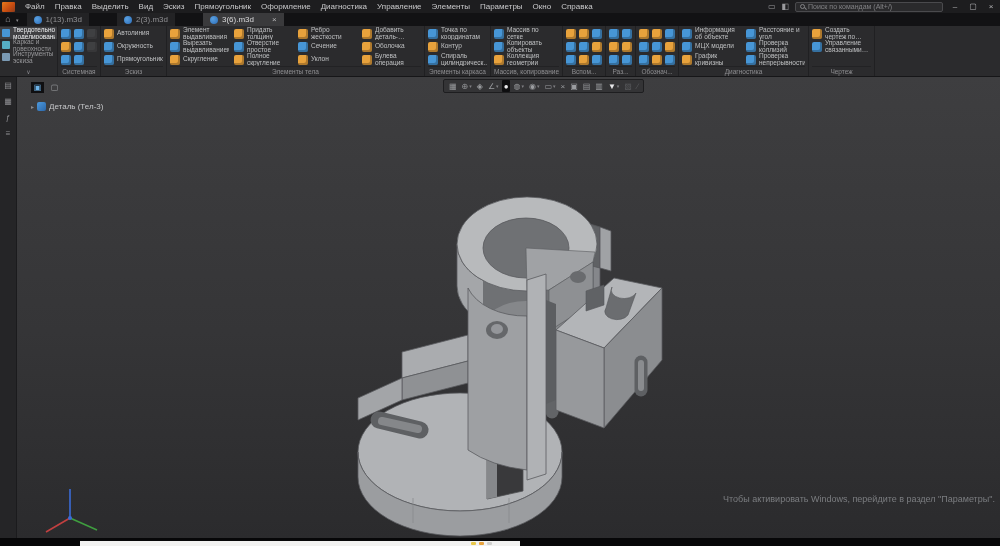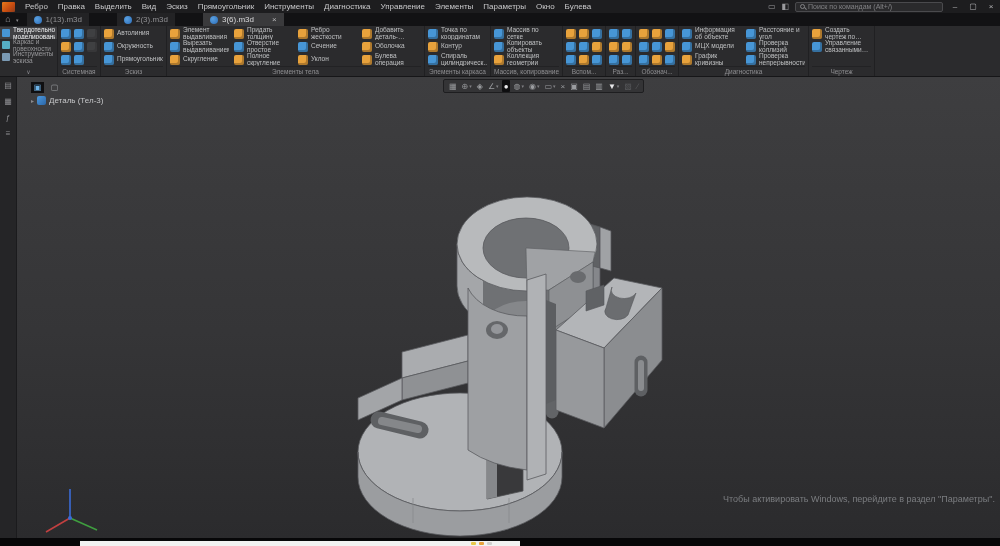--- a/index.html
+++ b/index.html
@@ -56,21 +56,21 @@
   .qitem { display:flex; align-items:center; height:12px; padding:0 2px; color:#9b9da0; font-size:8px; }
   .qitem.pressed { background:#0e0e10; color:#eaeaec; border-radius:1px; }
   .qitem.bright { color:#e6e6e8; }
   .qitem.disabled { color:#595a5d; }
   .qitem.dd::after { content:"▾"; font-size:5px; margin-left:1px; color:#808084; }
 
   .treepanel { position:absolute; left:14px; top:5px; z-index:4; }
   .treeicons { display:flex; gap:4px; }
   .ticon { width:13px; height:11px; display:flex; align-items:center; justify-content:center; color:#9fa1a4; font-size:8px; }
   .ticon.active { background:#0f0f11; color:#6db3e8; }
-  .treeitem { margin-top:3px; display:flex; align-items:center; gap:3px; font-size:8px; color:#c6c7c9; white-space:nowrap; }
+  .treeitem { margin-top:9px; display:flex; align-items:center; gap:3px; font-size:8px; color:#c6c7c9; white-space:nowrap; }
   .expander { color:#8a8a8d; font-size:6px; }
   .particon { width:9px; height:9px; background:linear-gradient(135deg,#4d9ade,#2b66a8); border-radius:2px; flex:none; }
 
   .watermark { position:absolute; left:706px; top:413px; z-index:4; }
   .wm-title { font-size:15px; color:#8d8f92; }
   .wm-sub { font-size:9px; color:#7b7d80; margin-top:4px; }
 
   
   .bottomstrip { height:8px; background:#070708; position:relative; }
   .window-sliver { position:absolute; left:80px; width:440px; bottom:0; height:5px; background:#f2f2f1; display:flex; justify-content:flex-end; align-items:center; gap:3px; padding-right:28px; }
@@ -78,33 +78,33 @@
 </style>
 </head>
 <body>
 
 <div class="app">
 
   <div class="titlebar">
     <div class="logo"></div>
     <div class="menubar">
 
-    <span>Ребро</span>
+    <span>Файл</span>
         <span>Правка</span>
         <span>Выделить</span>
         <span>Вид</span>
         <span>Эскиз</span>
         <span>Прямоугольник</span>
-        <span>Инструменты</span>
+        <span>Оформление</span>
         <span>Диагностика</span>
         <span>Управление</span>
         <span>Элементы</span>
         <span>Параметры</span>
         <span>Окно</span>
-        <span>Булева</span>
+        <span>Справка</span>
       </div>
     <div class="tb-right">
       <span class="tb-ico">▭</span>
       <span class="tb-ico">◧</span>
       <div class="searchbox">
         <span class="mag"></span>
         <span>Поиск по командам (Alt+/)</span>
       </div>
       <span class="winbtn">–</span>
       <span class="winbtn">▢</span>

